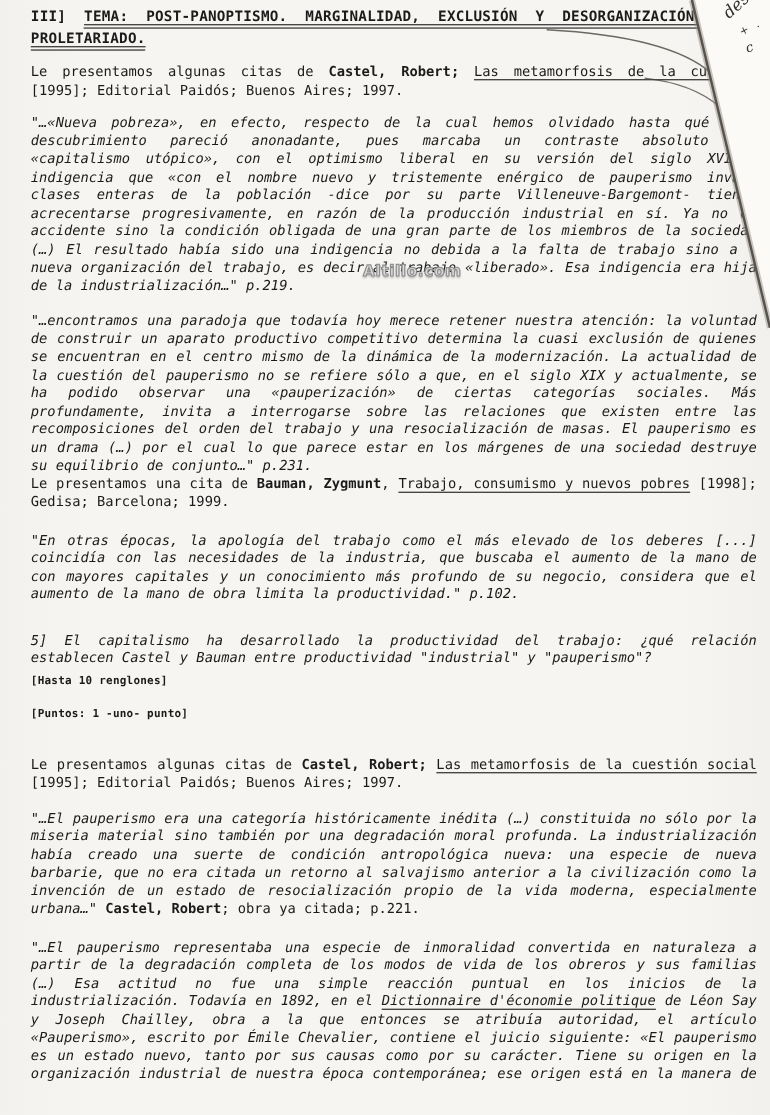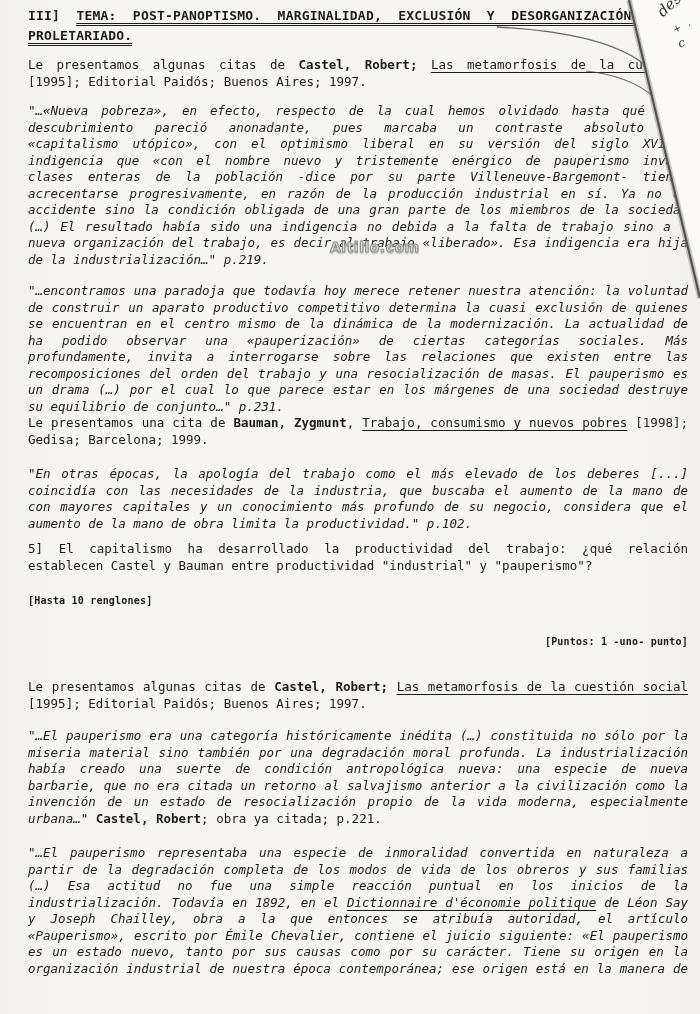--- a/index.html
+++ b/index.html
@@ -21,23 +21,23 @@
   .ul{text-decoration:underline;text-underline-offset:3px;text-decoration-thickness:1px;}
   .dul{border-bottom:1px solid #1b1b1b;padding-bottom:1.5px;}
   .rom{font-style:normal;}
   
   .blk-exam-heading{margin-top:0;}
   .blk-castel-citation-intro-1{margin-top:11px;}
   .blk-castel-quote-p219{margin-top:13px;}
   .blk-castel-quote-p231{margin-top:15px;}
   .blk-bauman-citation-intro{}
   .blk-bauman-quote-p102{margin-top:18px;}
-  .blk-question-5{margin-top:9px;}
-  .blk-question-5-length-note{margin-top:20px;}
-  .blk-question-5-points-note{margin-top:28px;text-align:right;}
+  .blk-question-5{margin-top:25px;font-style:italic;}
+  .blk-question-5-length-note{margin-top:6px;}
+  .blk-question-5-points-note{margin-top:17px;}
   .blk-castel-citation-intro-2{margin-top:31px;}
   .blk-castel-quote-p221{margin-top:16px;}
   .blk-castel-quote-dictionnaire{margin-top:18px;}
 
   .watermark{
     position:absolute;left:330px;top:239px;z-index:2;
     font-family:"DejaVu Sans", sans-serif;font-weight:bold;font-size:14px;letter-spacing:0.5px;
     color:#dedede;-webkit-text-stroke:1.1px #8f8f8f;
     text-shadow:0 2px 2px rgba(90,90,90,0.45);
     white-space:nowrap;
@@ -71,20 +71,21 @@
         <div class="line just"><span>acrecentarse progresivamente, en razón de la producción industrial en sí. Ya no es</span></div>
         <div class="line just"><span>accidente sino la condición obligada de una gran parte de los miembros de la sociedad</span></div>
         <div class="line just"><span>(…) El resultado había sido una indigencia no debida a la falta de trabajo sino a l</span></div>
         <div class="line just"><span>nueva organización del trabajo, es decir al trabajo «liberado». Esa indigencia era hija</span></div>
         <div class="line"><span>de la industrialización…" p.219.</span></div>
       </div>
       <div class="block blk-castel-quote-p231 st-quote">
         <div class="line just"><span>"…encontramos una paradoja que todavía hoy merece retener nuestra atención: la voluntad</span></div>
         <div class="line just"><span>de construir un aparato productivo competitivo determina la cuasi exclusión de quienes</span></div>
         <div class="line just"><span>se encuentran en el centro mismo de la dinámica de la modernización. La actualidad de</span></div>
+        <div class="line just"><span>la cuestión del pauperismo no se refiere sólo a que, en el siglo XIX y actualmente, se</span></div>
         <div class="line just"><span>ha podido observar una «pauperización» de ciertas categorías sociales. Más</span></div>
         <div class="line just"><span>profundamente, invita a interrogarse sobre las relaciones que existen entre las</span></div>
         <div class="line just"><span>recomposiciones del orden del trabajo y una resocialización de masas. El pauperismo es</span></div>
         <div class="line just"><span>un drama (…) por el cual lo que parece estar en los márgenes de una sociedad destruye</span></div>
         <div class="line"><span>su equilibrio de conjunto…" p.231.</span></div>
       </div>
       <div class="block blk-bauman-citation-intro st-body">
         <div class="line just"><span>Le presentamos una cita de </span><span class="bold">Bauman, Zygmunt</span><span>, </span><span class="ul">Trabajo, consumismo y nuevos pobres</span><span> [1998];</span></div>
         <div class="line"><span>Gedisa; Barcelona; 1999.</span></div>
       </div>

